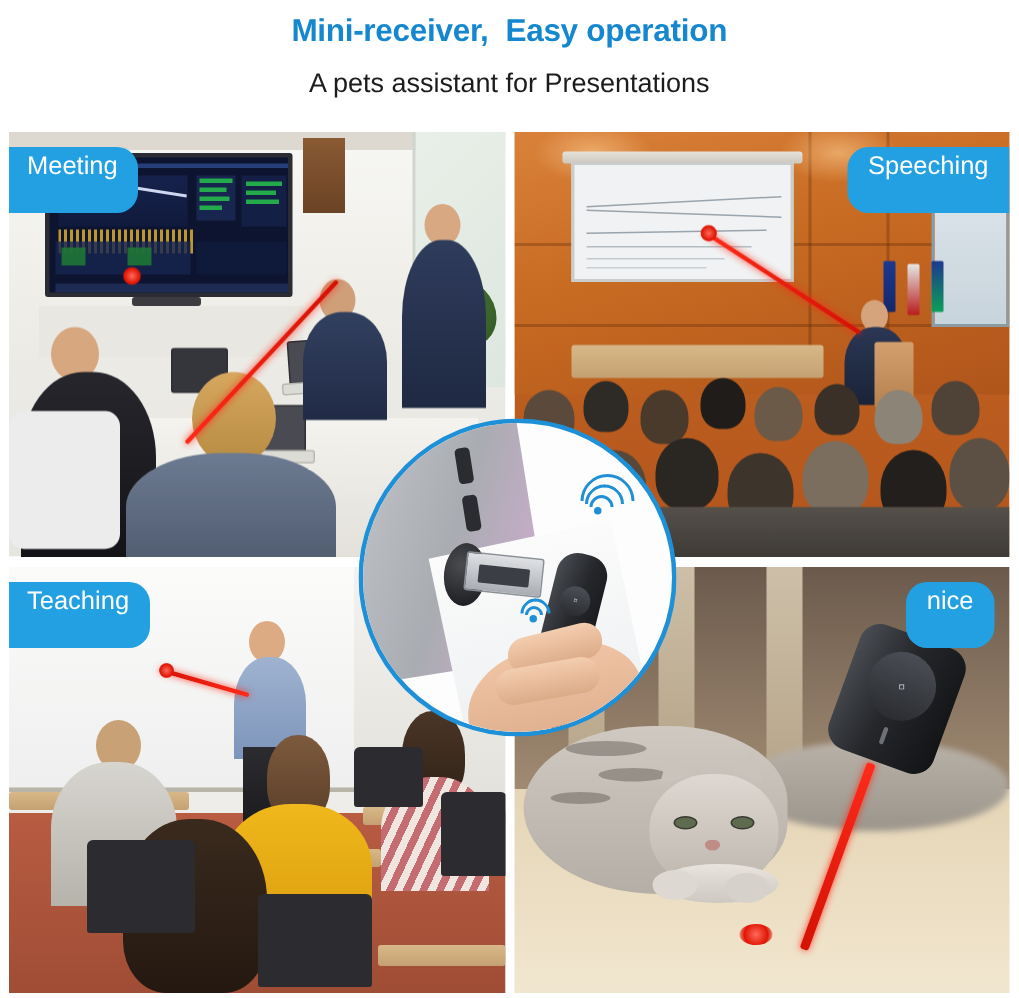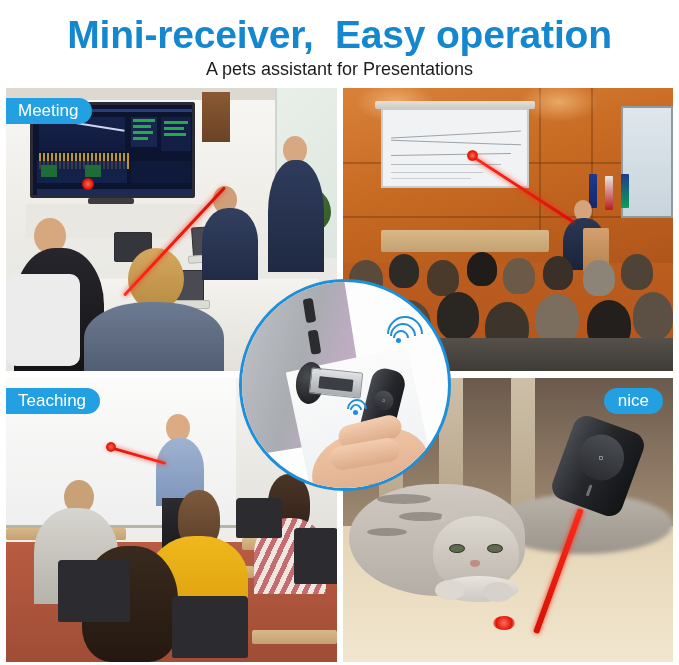--- a/index.html
+++ b/index.html
@@ -7,41 +7,41 @@
     width: 679px; height: 665px;
     background: #ffffff;
     font-family: "Liberation Sans", sans-serif;
     overflow: hidden;
   }
   .page { position: relative; width: 679px; height: 665px; background: #fff; }
 
   
   .header { position: absolute; top: 0; left: 0; width: 679px; height: 86px; text-align: center; }
   .title {
-    font-size: 39px; font-weight: bold; color: #1487CF;
-    letter-spacing: -0.2px; line-height: 36px; padding-top: 17px;
+    font-size: 21px; font-weight: bold; color: #1487CF;
+    letter-spacing: -0.2px; line-height: 36px; padding-top: 3px;
     white-space: pre;
   }
   .subtitle {
     font-size: 18px; color: #1c1c1c; line-height: 24px; margin-top: 4px;
   }
 
   
   .grid { position: absolute; top: 88px; left: 6px; width: 667px; height: 574px; }
   .panel { position: absolute; overflow: hidden; }
   .p-tl { left: 0;   top: 0;   width: 331px; height: 283px; }
   .p-tr { left: 337px; top: 0; width: 330px; height: 283px; }
   .p-bl { left: 0;   top: 290px; width: 331px; height: 284px; }
   .p-br { left: 337px; top: 290px; width: 330px; height: 284px; }
 
   
   .badge {
     position: absolute; z-index: 40;
     background: #23A0E2; color: #ffffff;
-    font-size: 17px; line-height: 26px; height: 26px;
+    font-size: 17px; line-height: 26px; height: 44px;
     padding: 0 14px; white-space: nowrap;
   }
   .badge-left  { left: 0; top: 10px; border-radius: 0 14px 14px 0; padding-left: 12px; }
   .badge-right { right: 0; top: 10px; border-radius: 14px 0 0 14px; }
   .badge-both  { border-radius: 14px; }
 
   
   .meet { position: absolute; inset: 0; background: linear-gradient(#f2f2ee, #e6e5e0); }
   .meet-wall { position: absolute; left: 0; top: 0; width: 100%; height: 55%;
                background: linear-gradient(#f7f7f4, #eceae4); }
@@ -299,20 +299,21 @@
         <div class="crowd-head" style="left:94px; top:204px; width:42px; height:48px; background:#2a2622;"></div>
         <div class="crowd-head" style="left:142px;top:214px; width:44px; height:50px; background:#3d342b;"></div>
         <div class="crowd-head" style="left:192px;top:206px; width:44px; height:50px; background:#7b6e5e;"></div>
         <div class="crowd-head" style="left:244px;top:212px; width:44px; height:50px; background:#221f1c;"></div>
         <div class="crowd-head" style="left:290px;top:204px; width:40px; height:48px; background:#5c5044;"></div>
         <div class="person" style="left:0; top:250px; width:330px; height:40px; background:linear-gradient(#55504a,#3a3631); border-radius:0;"></div>
 
         <div class="laser" style="left:128px; top:66px; width:122px; height:3px; transform: rotate(33deg);"></div>
         <div class="laser-dot" style="left:124px; top:62px; width:11px; height:11px;"></div>
 
+        <div class="badge badge-right">Speeching</div>
       </div>
     </div>
 
     <div class="panel p-bl">
       <div class="tc">
         <div class="board"></div>
         <div style="position:absolute; left:230px; top:0; width:101px; height:150px; background:linear-gradient(#f3f2ef,#e4e2dc);"></div>
         <div class="tc-floor"></div>
 
         <div class="head" style="left:160px; top:36px; width:24px; height:28px; background:#dcab83;"></div>

